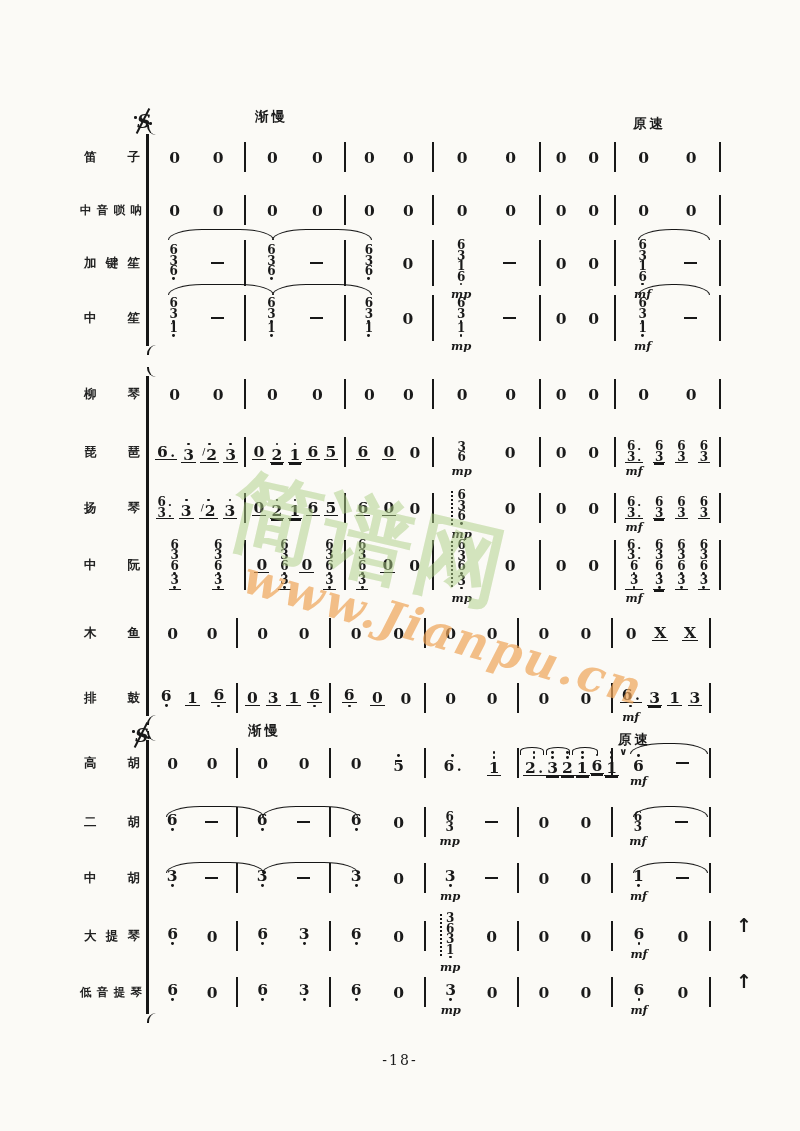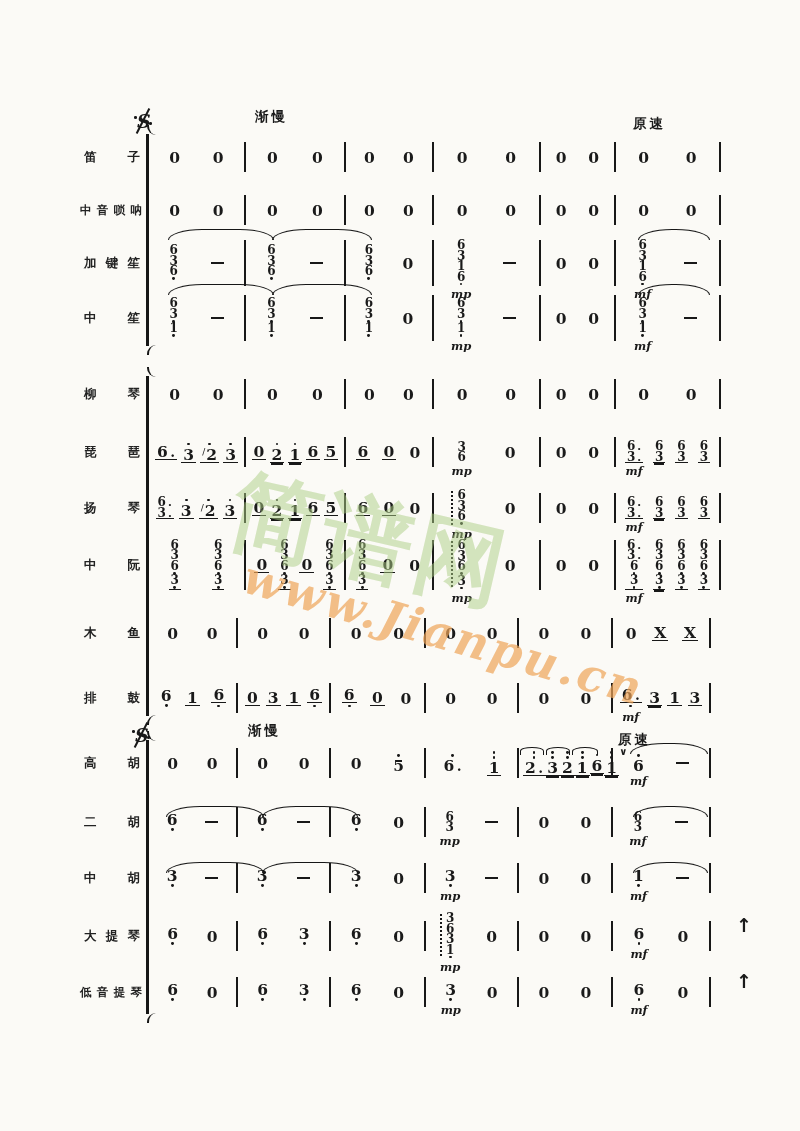--- a/index.html
+++ b/index.html
@@ -56,20 +56,21 @@
   #wm-url{position:absolute;left:252px;top:550px;font-family:"DejaVu Serif",serif;
           font-style:italic;font-weight:700;font-size:46px;letter-spacing:3px;
           transform:rotate(16deg);transform-origin:0 0;white-space:nowrap;z-index:6;}
 </style>
 </head>
 <body>
 
 <div id="page">
   <div id="wm-cn" style="color: rgba(172, 206, 132, 0.5);">简谱网</div>
   <div id="wm-url" style="color: rgba(238, 164, 88, 0.7);">www.Jianpu.cn</div>
+  <div id="pageno">-18-</div>
 <div class="bracket" style="top: 134px; height: 212px;"></div>
     <div class="bracket" style="top: 376px; height: 340px;"></div>
     <div class="bracket" style="top: 740px; height: 274px;"></div>
     <div class="segno" style="left: 133px; top: 108px;">
       <span class="sS">S</span>
       <div class="sl"></div>
       <div class="sd1"></div>
       <div class="sd2"></div>
     </div>
     <div class="tempo" style="left: 255px; top: 108px;">渐慢</div>

